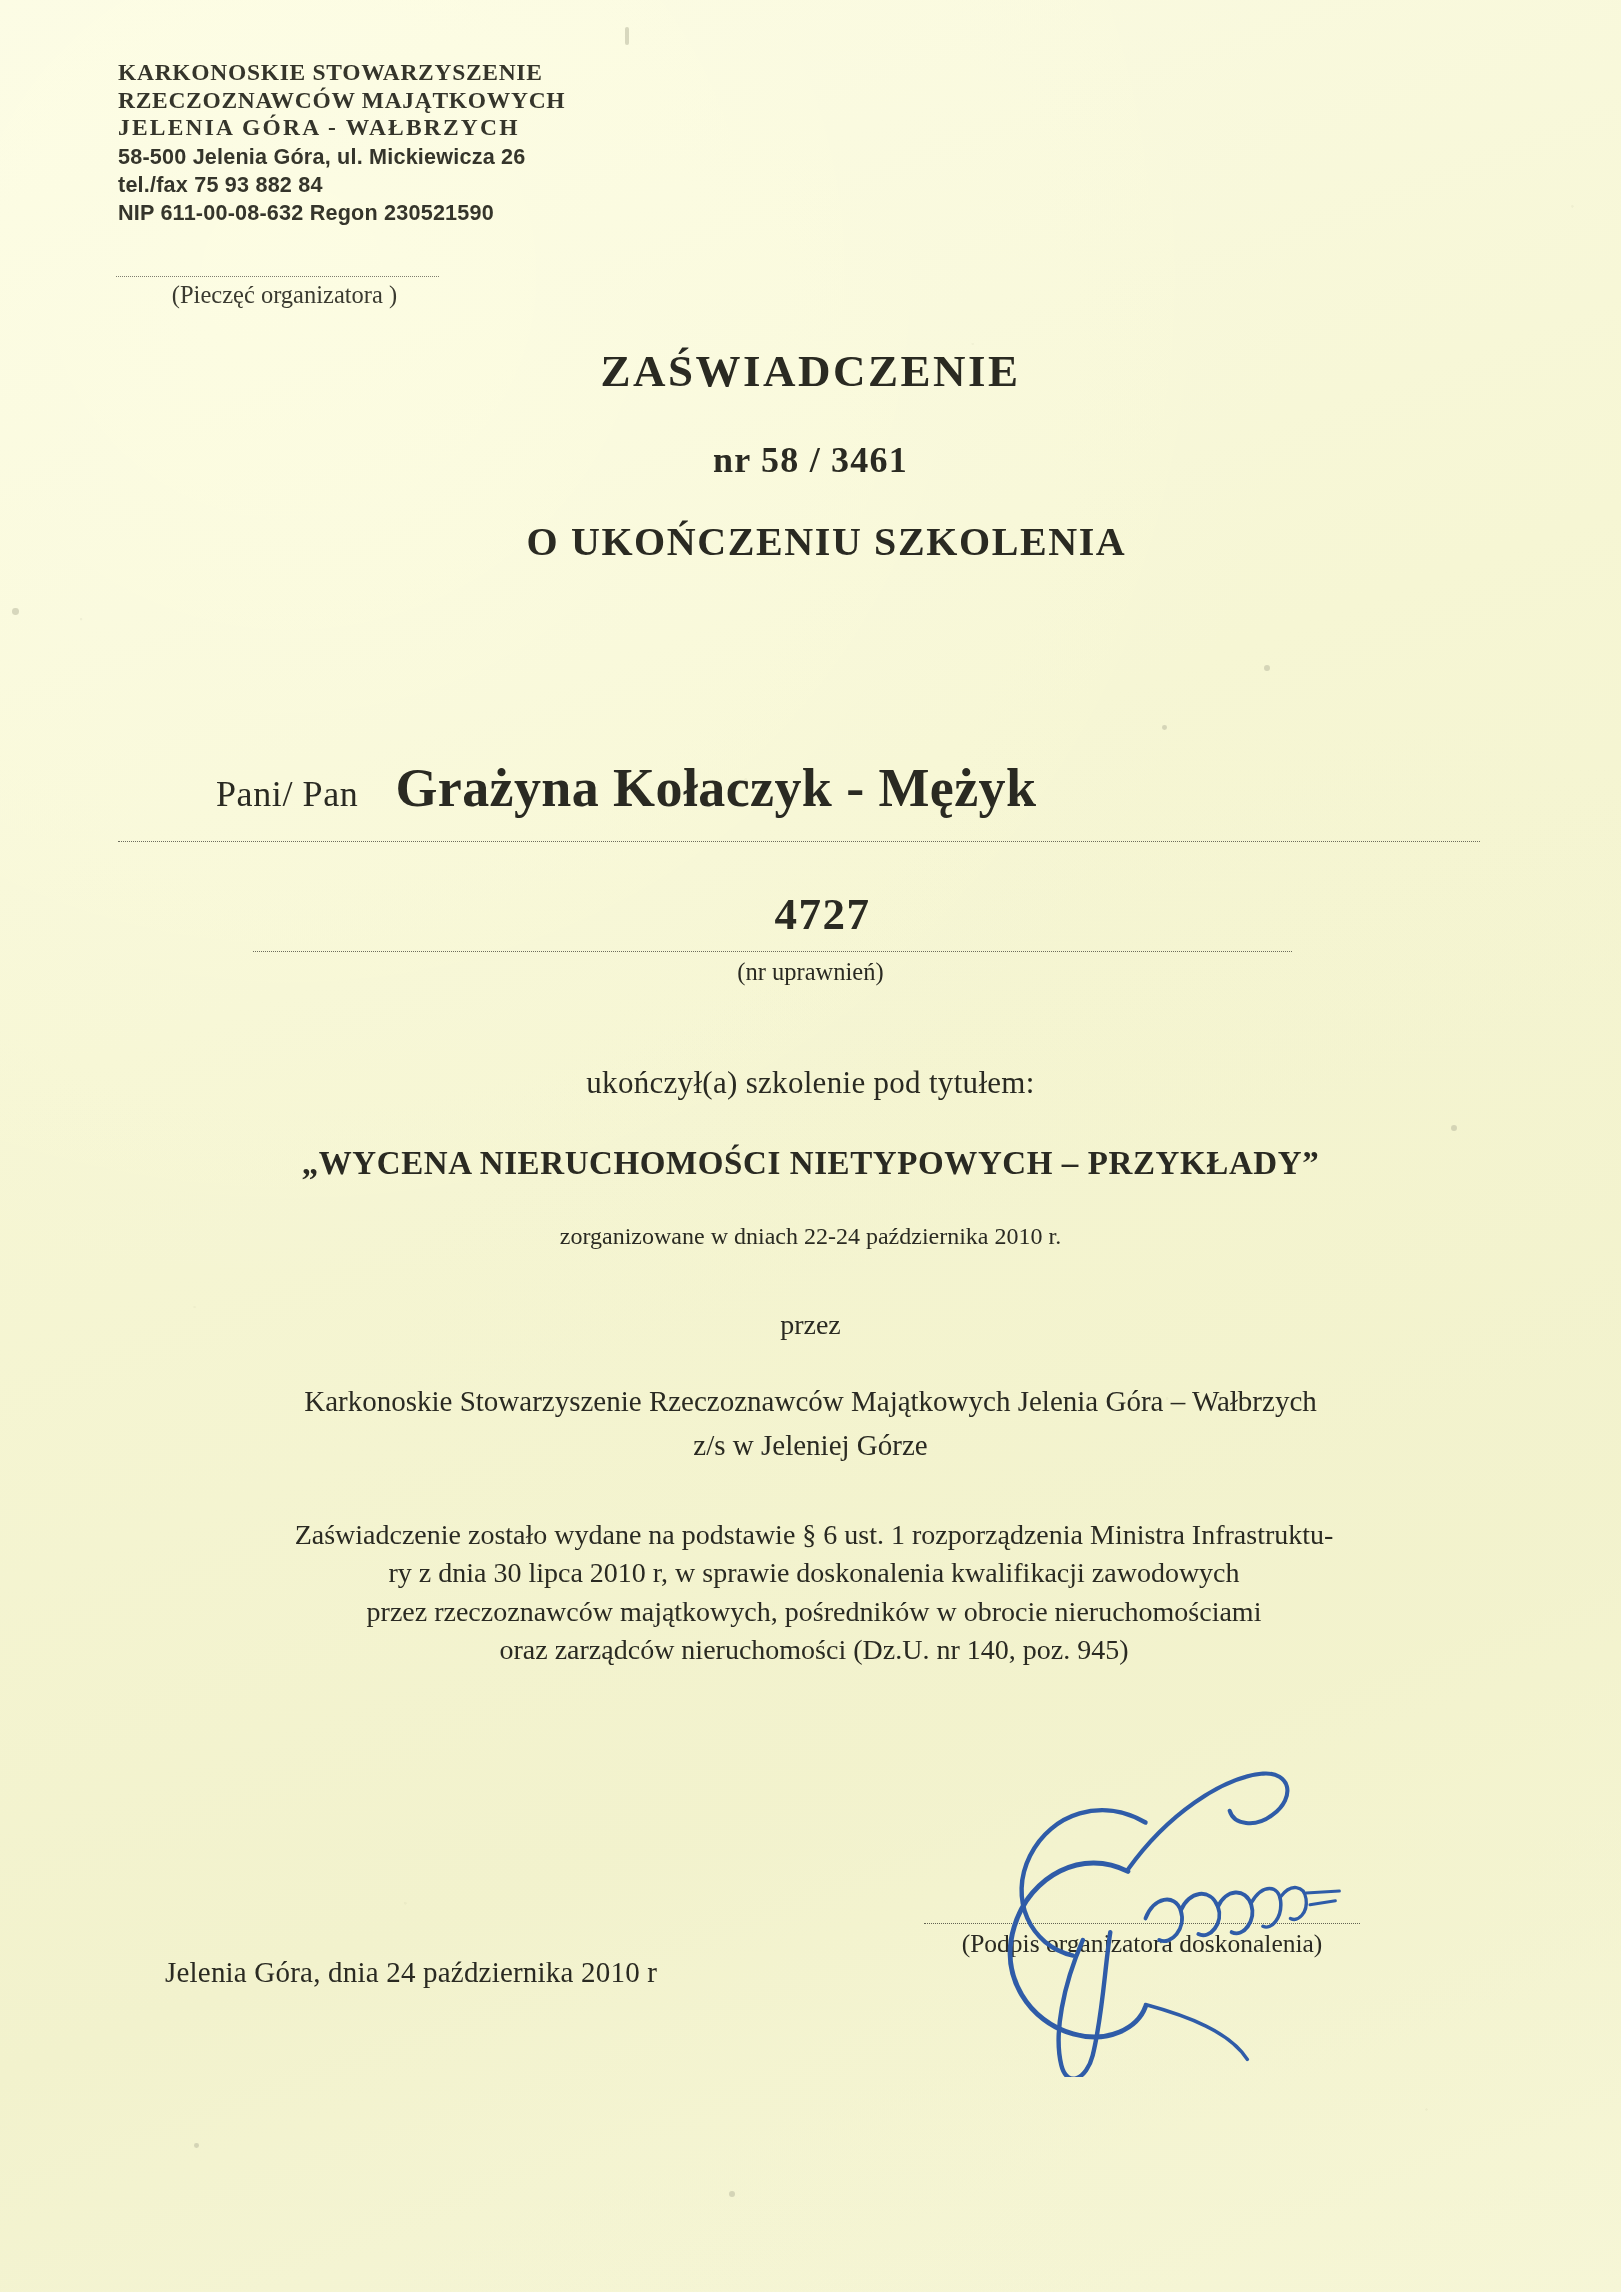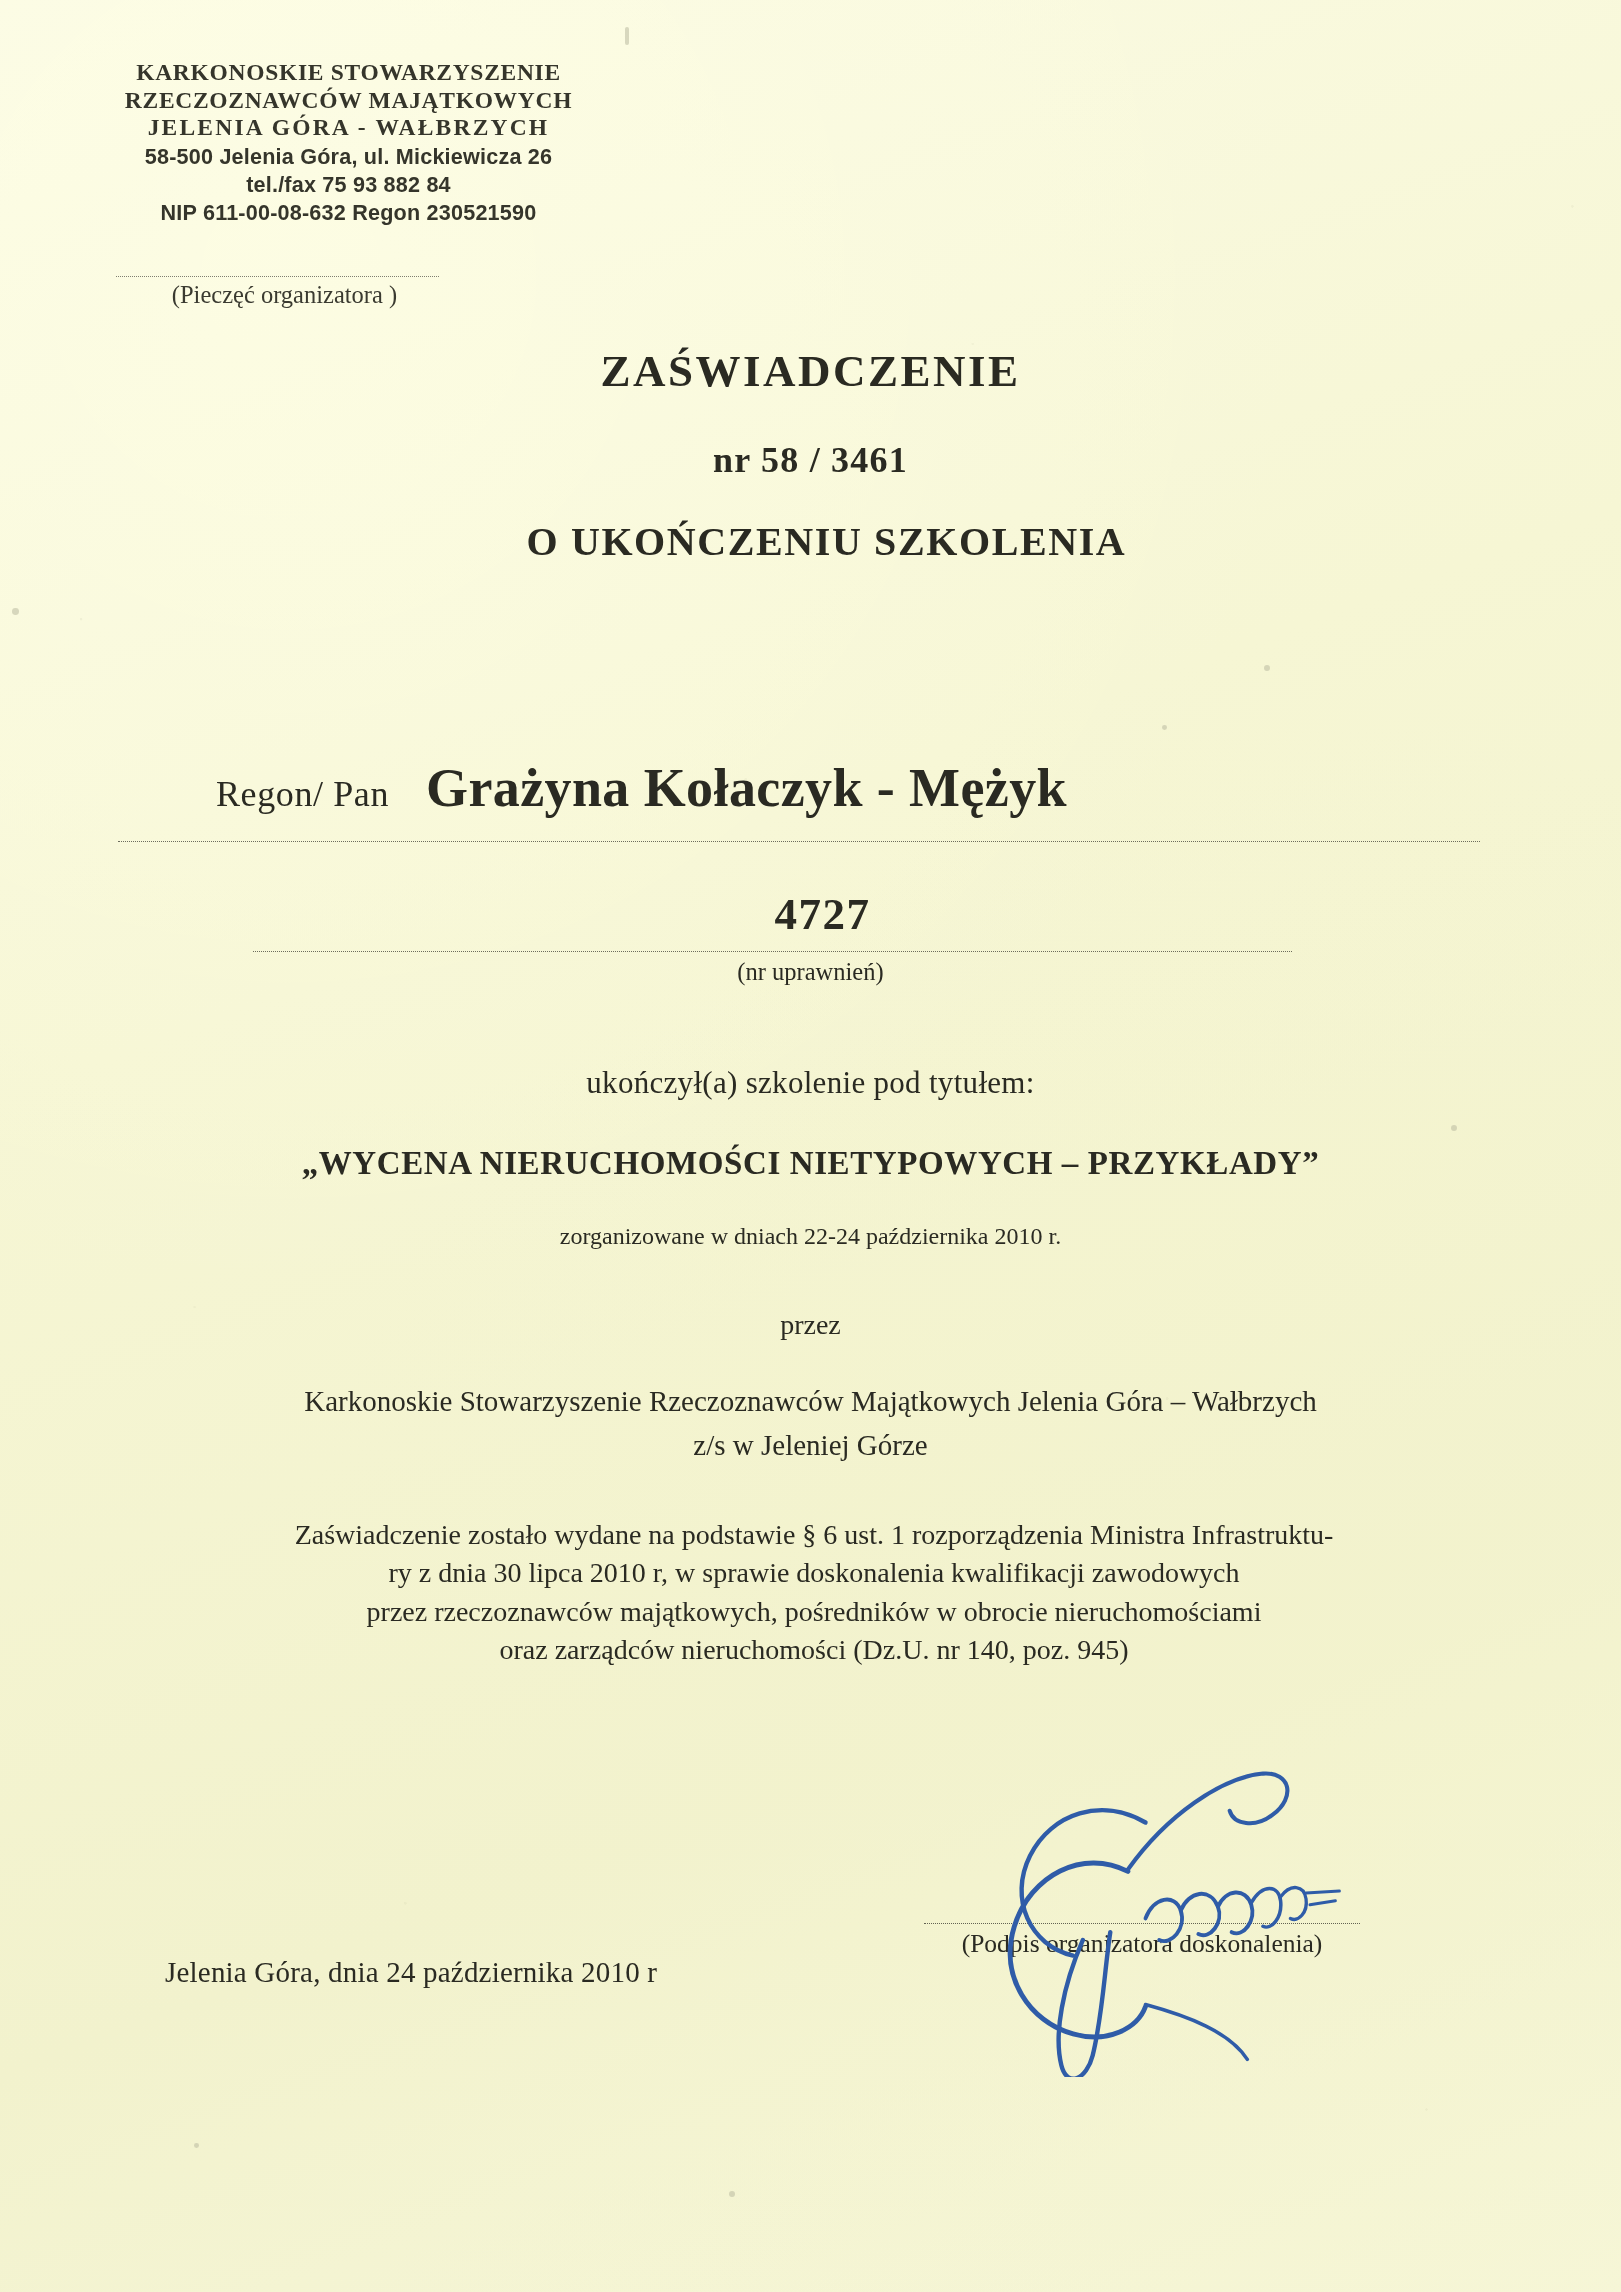--- a/index.html
+++ b/index.html
@@ -40,21 +40,20 @@
       radial-gradient(circle at 12% 57%, rgba(120,120,90,0.10) 0 1px, transparent 1.4px),
       radial-gradient(circle at 60% 15%, rgba(120,120,90,0.10) 0 1px, transparent 1.4px);
   }
 
   
   .stamp {
     position: absolute;
     left: 118px;
     top: 59px;
     width: 461px;
-    text-align: center;
     line-height: 1.18;
     color: #35352b;
   }
   .stamp .l1, .stamp .l2, .stamp .l3 {
     font-family: "Liberation Serif", "DejaVu Serif", serif;
     font-weight: 700;
     letter-spacing: 0.7px;
     font-size: 23.5px;
     white-space: nowrap;
   }
@@ -293,21 +292,21 @@
     <div class="l6">NIP 611-00-08-632  Regon 230521590</div>
   </div>
   <div class="stamp-rule"></div>
   <div class="stamp-caption">(Pieczęć organizatora )</div>
 
   <div class="title-main">ZAŚWIADCZENIE</div>
   <div class="title-nr">nr  58 / 3461</div>
   <div class="title-sub">O UKOŃCZENIU SZKOLENIA</div>
 
   <div class="recipient-row">
-    <span class="recipient-label">Regon/ Pan</span>
+    <span class="recipient-label">Pani/ Pan</span>
     <span class="recipient-name">Grażyna Kołaczyk - Mężyk</span>
   </div>
   <div class="rule-name"></div>
 
   <div class="license-no">4727</div>
   <div class="rule-license"></div>
   <div class="license-caption">(nr uprawnień)</div>
 
   <div class="line-completed">ukończył(a) szkolenie pod tytułem:</div>
   <div class="course-title">„WYCENA NIERUCHOMOŚCI NIETYPOWYCH – PRZYKŁADY”</div>

